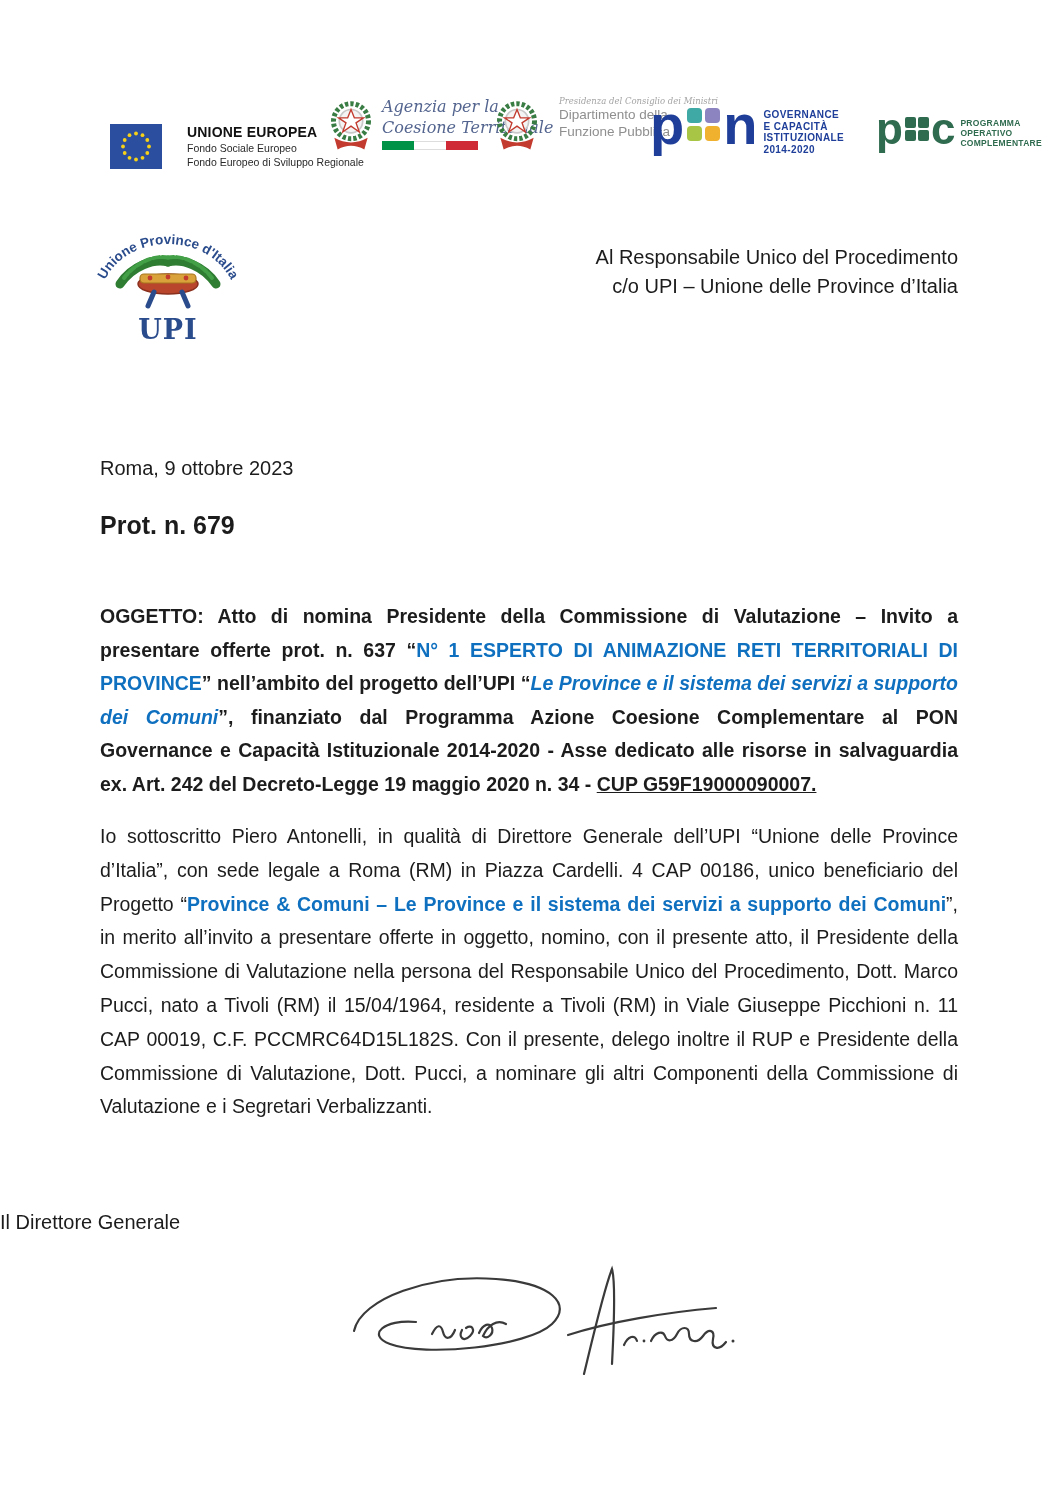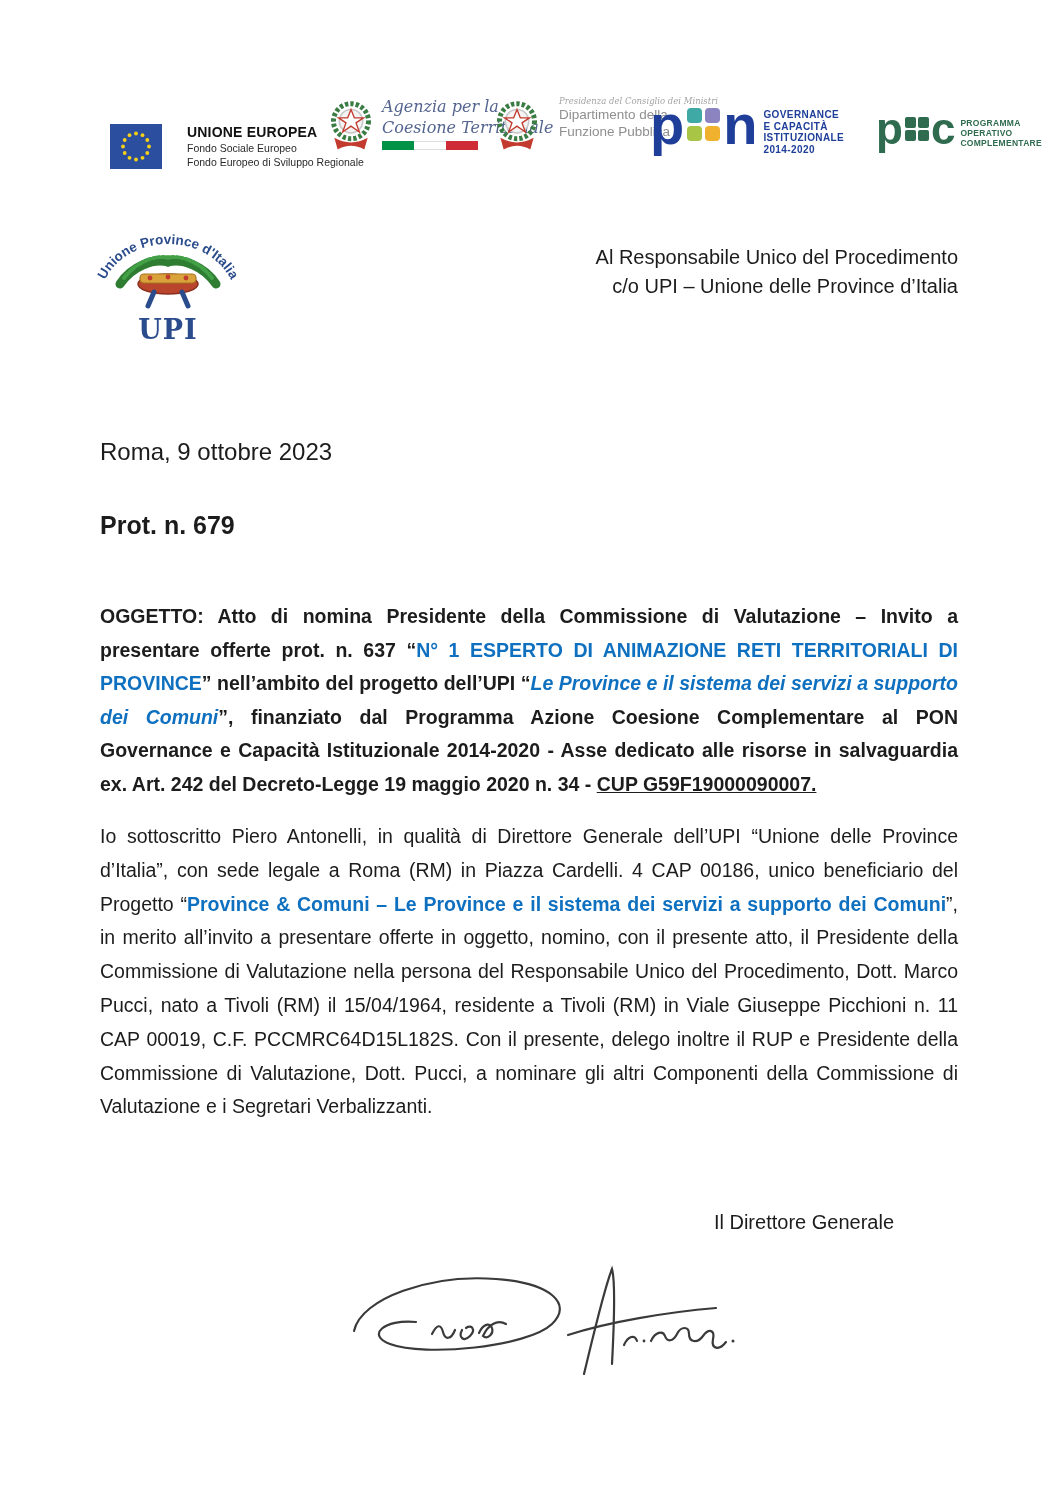--- a/index.html
+++ b/index.html
@@ -47,34 +47,34 @@
   .poc-text { margin-left:7px; padding-top:6px; }
   .poc-line { font-size:8.5px; font-weight:700; color:var(--poc_green); line-height:10px; letter-spacing:0.3px; white-space:nowrap; }
 
   
   .upi-block { left:90px; top:222px; width:156px; text-align:center; position:absolute; }
   .upi-label { font-family:"DejaVu Serif", serif; font-weight:700; font-size:27px;
     color:var(--upi_blue); margin-top:-4px; letter-spacing:1px; }
 
   
   .recipient { right:100px; top:243px; text-align:right; font-size:20px; line-height:28.8px; }
-  .date-line { left:100px; top:438px; font-size:24px; }
+  .date-line { left:100px; top:457px; font-size:20px; }
   .prot-line { left:100px; top:511px; font-size:25px; font-weight:700; }
 
   .subject { left:100px; top:600px; width:858px; font-size:19.5px; font-weight:700;
     line-height:33.6px; text-align:justify; }
   .body-par { left:100px; top:820px; width:858px; font-size:19.5px;
     line-height:33.8px; text-align:justify; }
 
   .blue { color:var(--accent_blue); }
   .blue-it { color:var(--accent_blue); font-style:italic; }
   .blue-it-b { color:var(--accent_blue); font-weight:700; }
   .uline { text-decoration:underline; }
 
-  .closing { left:0; top:1206px; width:894px; text-align:right; font-size:20px; line-height:32px; position:absolute; }
+  .closing { left:0; top:1206px; width:894px; text-align:left; font-size:20px; line-height:32px; position:absolute; }
   .signature { left:336px; top:1256px; position:absolute; }
 </style>
 </head>
 <body>
 
 <div class="page">
 
   <div class="logo logo-eu">
     <svg width="52" height="45" viewBox="0 0 52 45">
       <rect x="0" y="0" width="52" height="45" fill="#2B4E9E"></rect>

